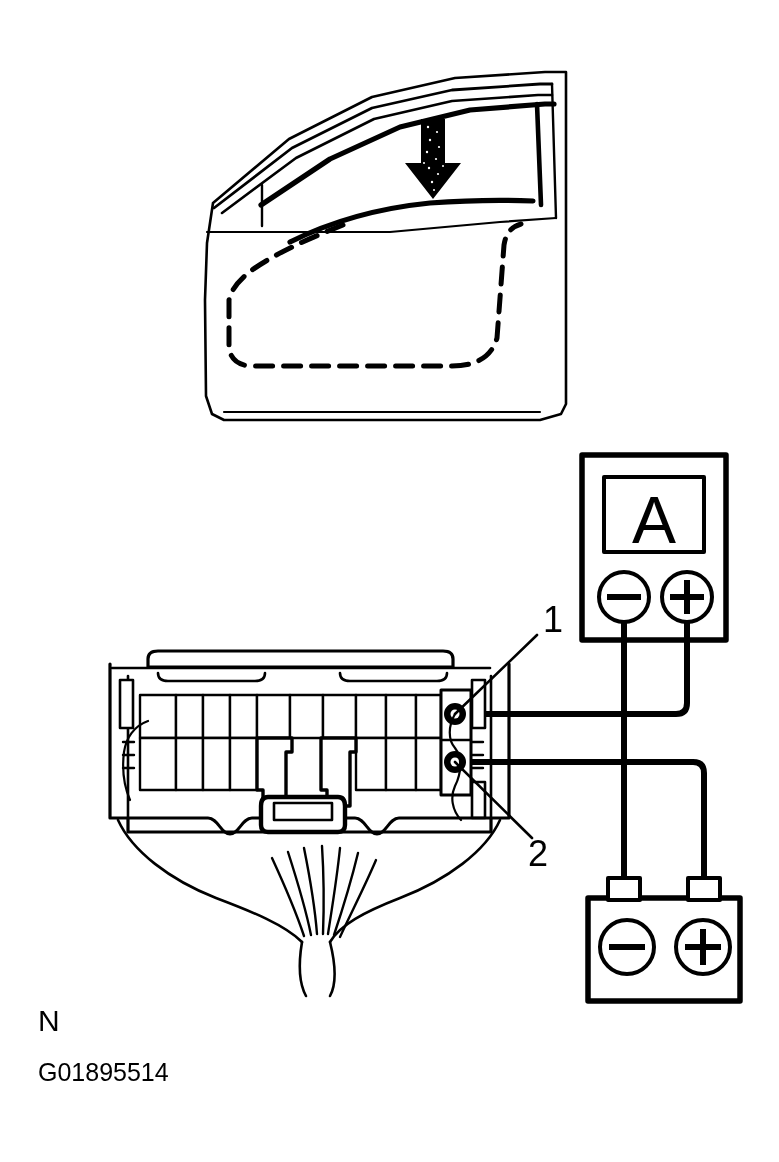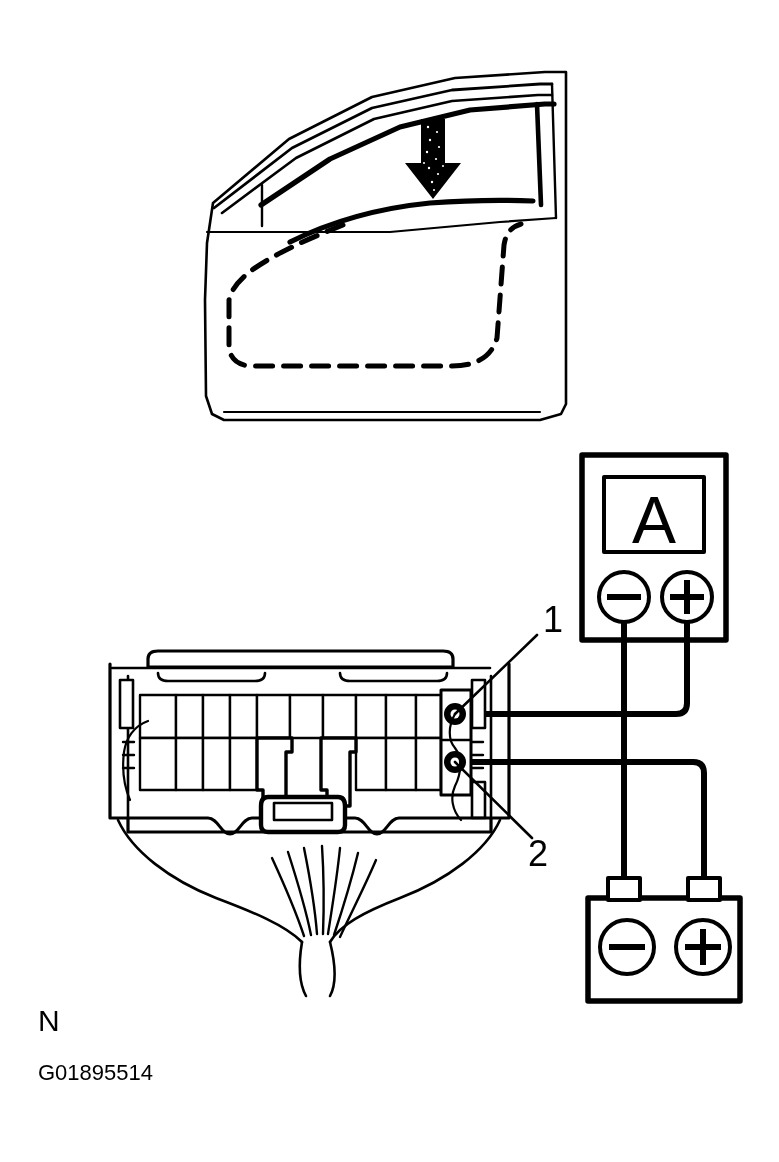--- a/index.html
+++ b/index.html
@@ -34,21 +34,21 @@
   }
   #view-label {
     left: 38px;
     top: 1006px;
     font-size: 30px;
     line-height: 30px;
   }
   #figure-id {
     left: 38px;
     top: 1060px;
-    font-size: 22px;
+    font-size: 25px;
     line-height: 25px;
   }
 </style>
 </head>
 <body>
 
 <div id="page">
 
   <svg id="figure" viewBox="0 0 779 1162">
 

